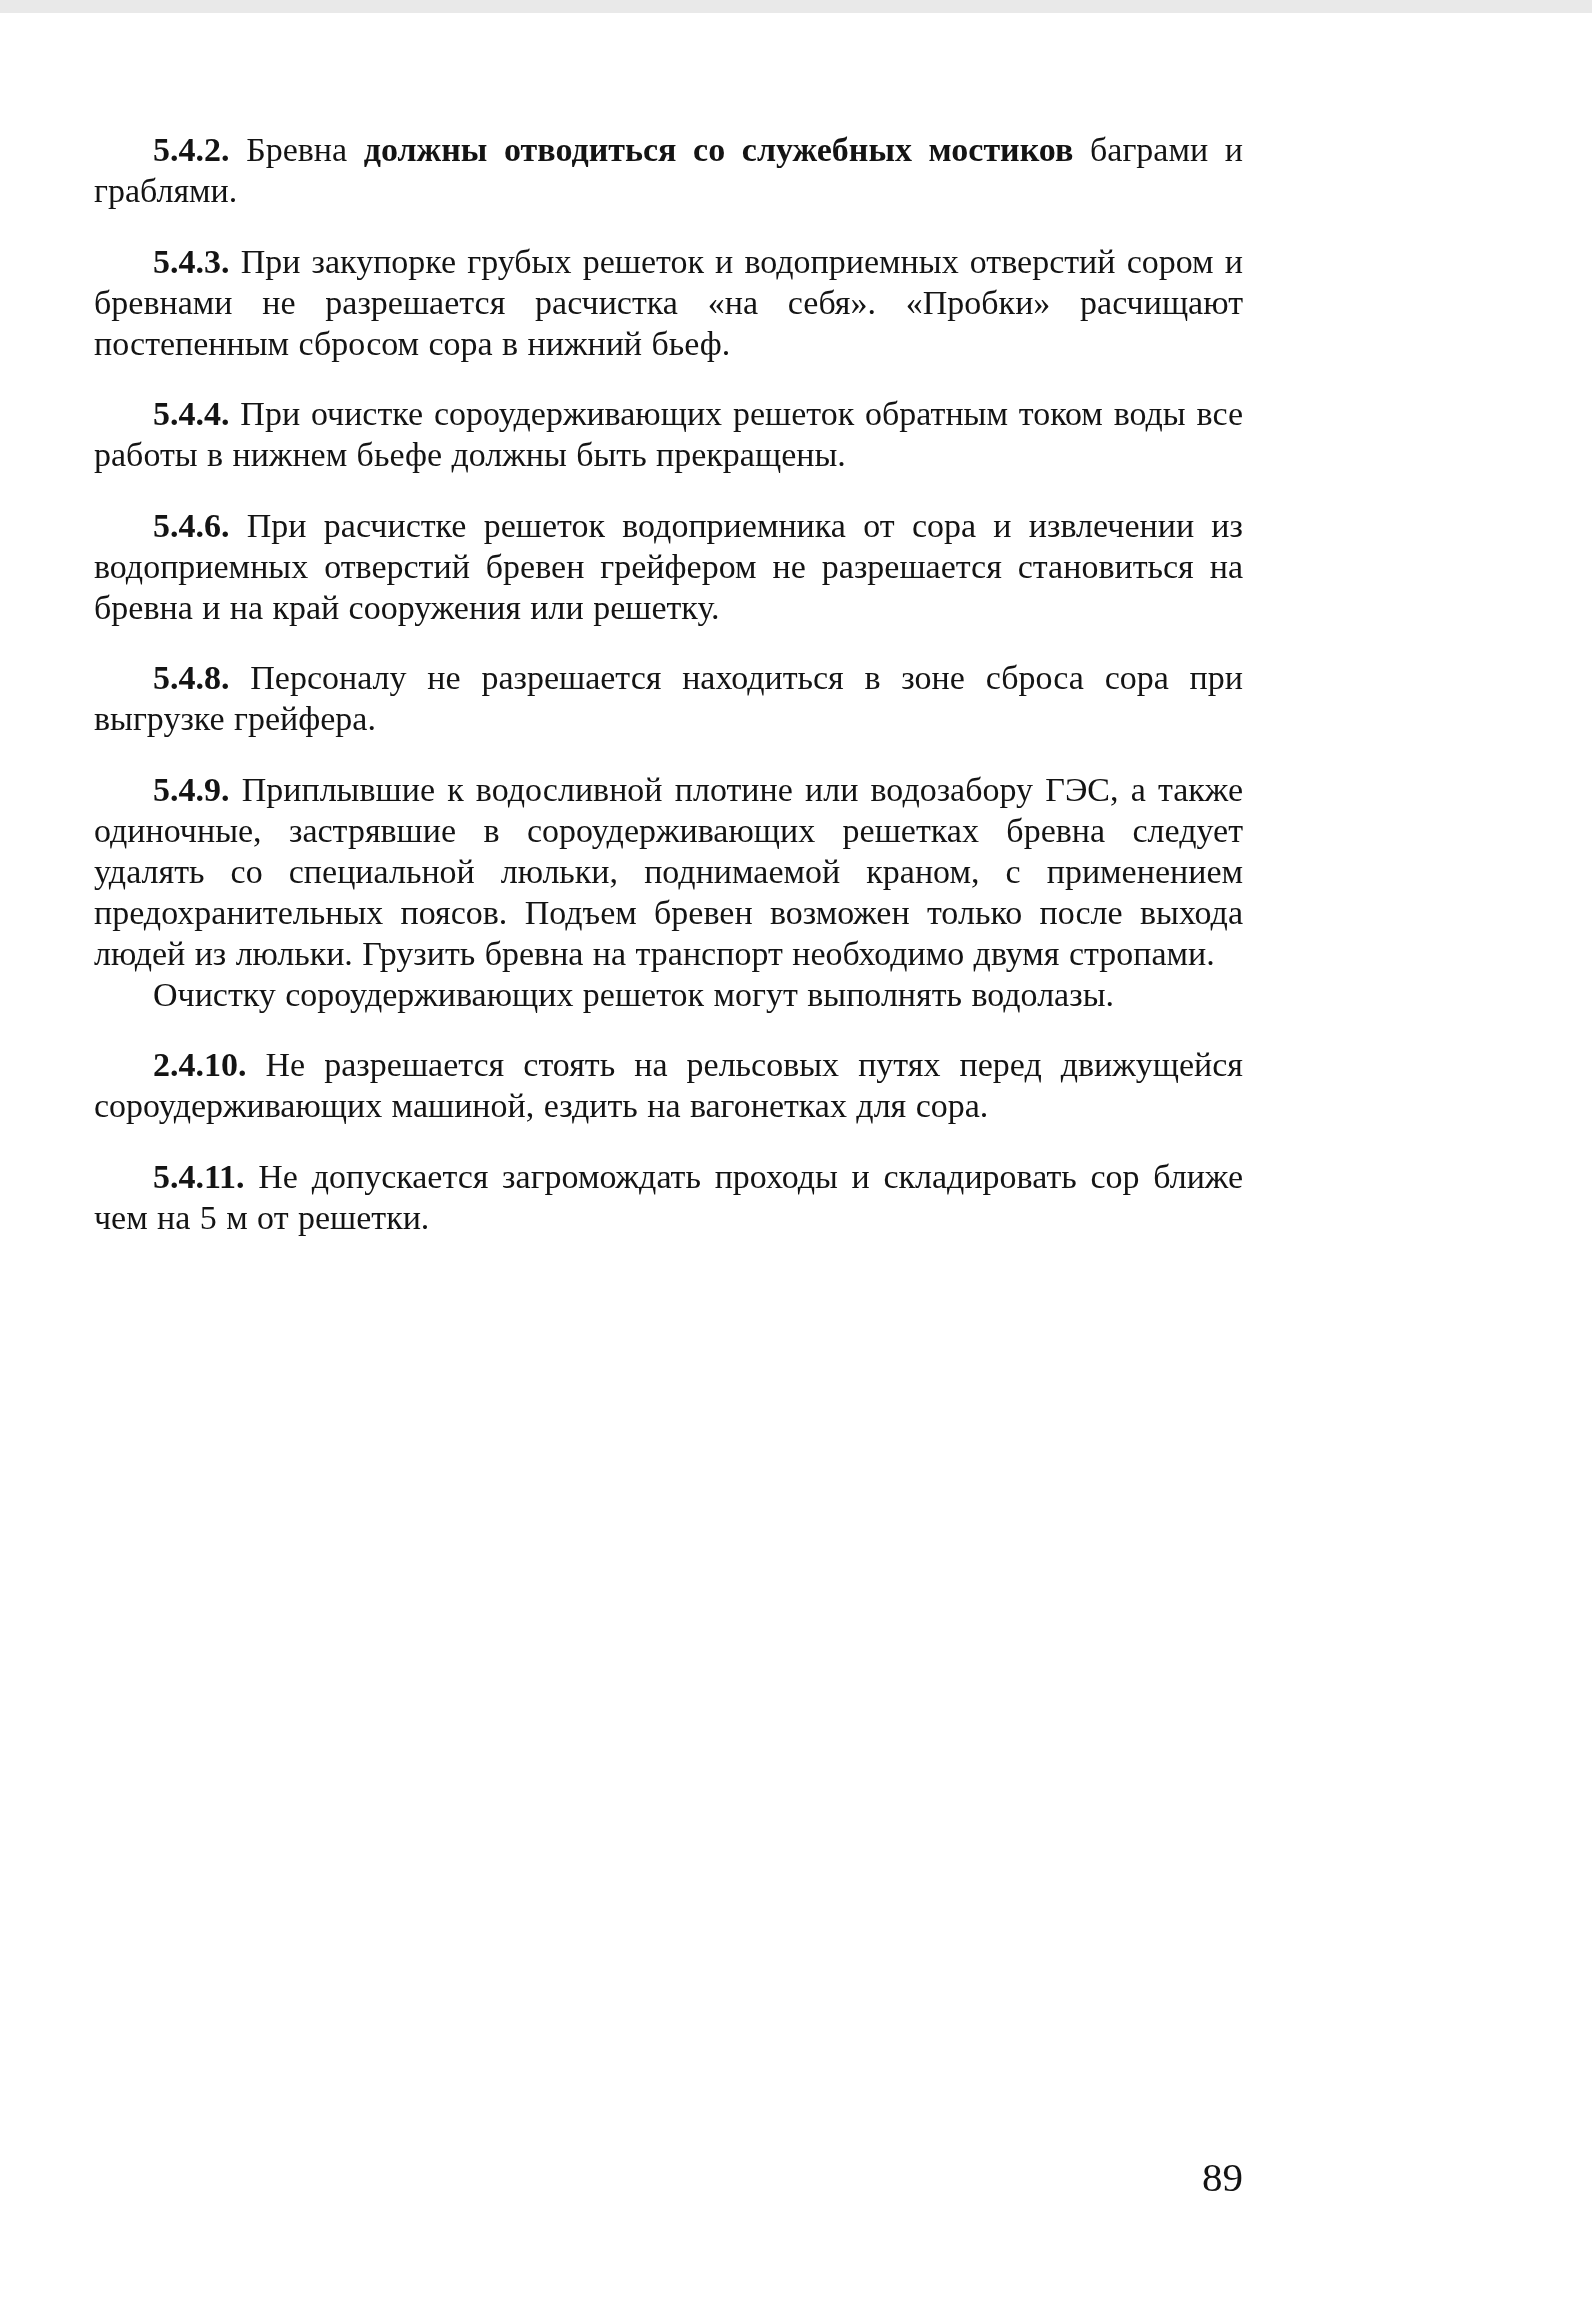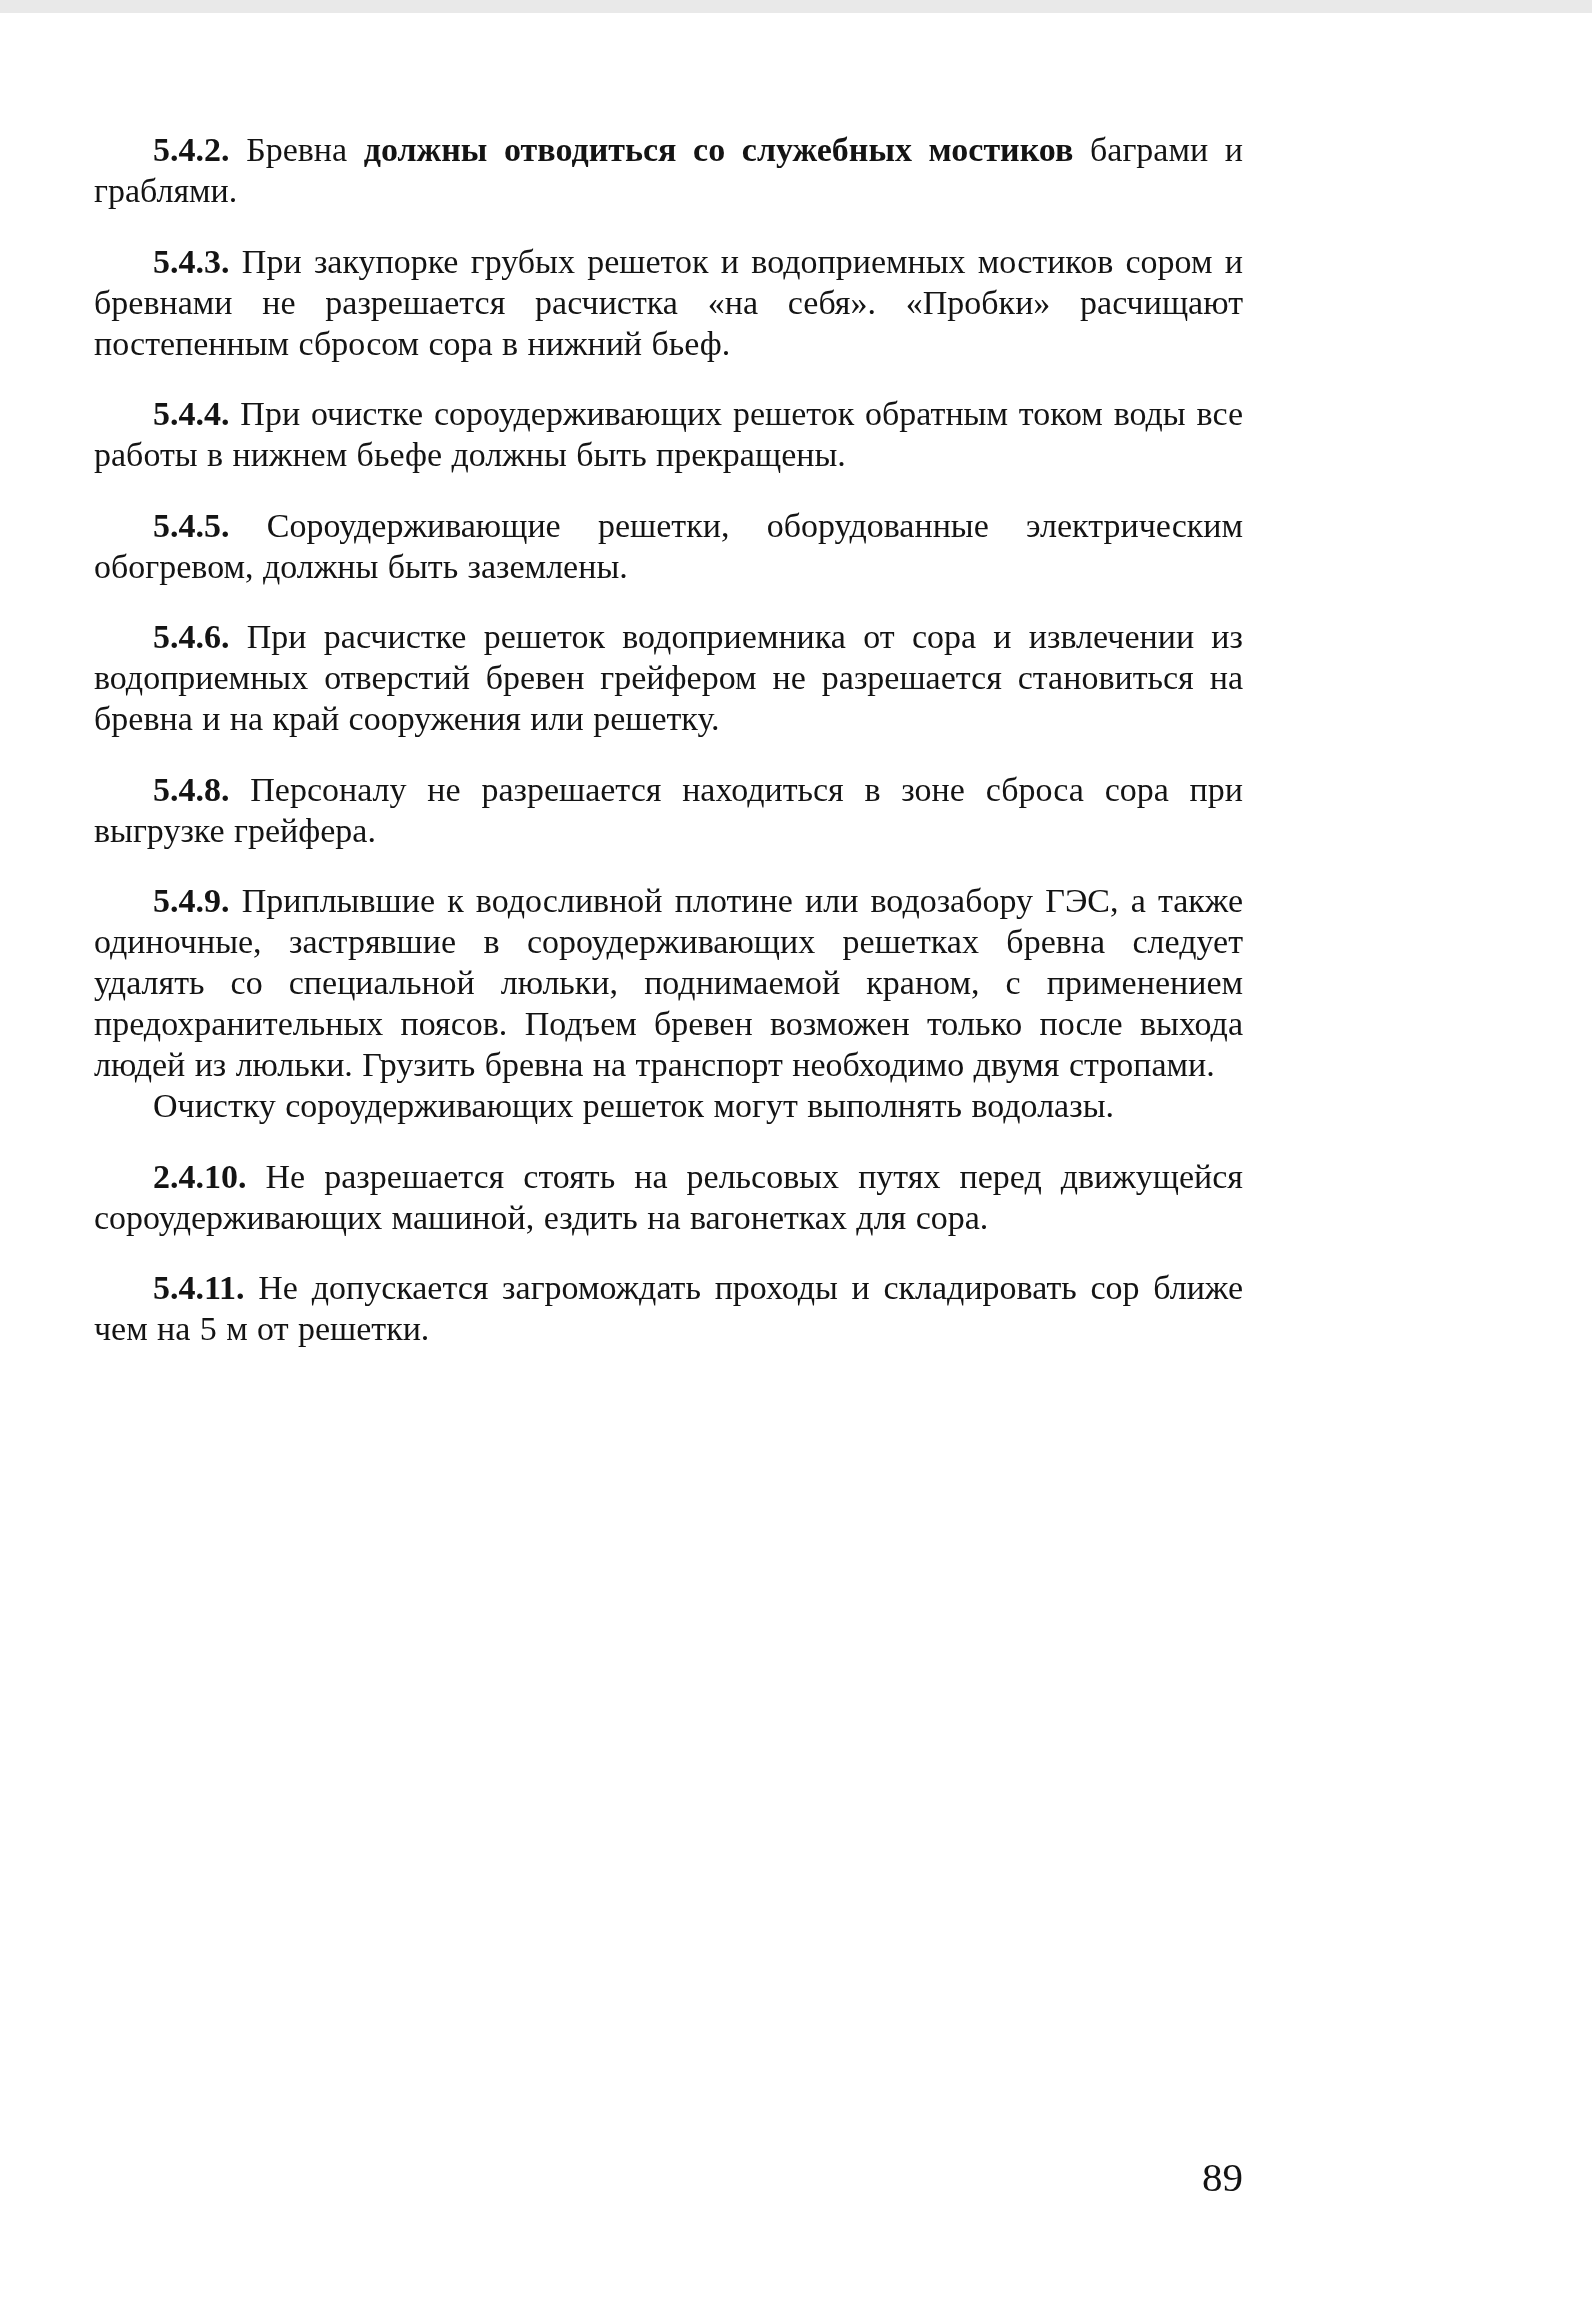--- a/index.html
+++ b/index.html
@@ -43,23 +43,22 @@
       text-align: right;
       font-size: 41px;
     }
   </style>
 </head>
 <body>
 
 <div class="page">
   <div class="text-block" id="text-block">
       <p class="para first"><span class="num">5.4.2. </span><span class="seg">Бревна </span><span class="seg-bold">должны отводиться со служебных мостиков</span><span class="seg"> баграми и граблями.</span></p>
-      <p class="para"><span class="num">5.4.3. </span><span class="seg">При закупорке грубых решеток и водоприемных мостиков сором и бревнами не разрешается расчистка «на себя». «Пробки» расчищают постепенным сбросом сора в нижний бьеф.</span></p>
+      <p class="para"><span class="num">5.4.3. </span><span class="seg">При закупорке грубых решеток и водоприемных отверстий сором и бревнами не разрешается расчистка «на себя». «Пробки» расчищают постепенным сбросом сора в нижний бьеф.</span></p>
       <p class="para"><span class="num">5.4.4. </span><span class="seg">При очистке сороудерживающих решеток обратным током воды все работы в нижнем бьефе должны быть прекращены.</span></p>
-      <p class="para"><span class="num">5.4.5. </span><span class="seg">Сороудерживающие решетки, оборудованные электрическим обогревом, должны быть заземлены.</span></p>
       <p class="para"><span class="num">5.4.6. </span><span class="seg">При расчистке решеток водоприемника от сора и извлечении из водоприемных отверстий бревен грейфером не разрешается становиться на бревна и на край сооружения или решетку.</span></p>
       <p class="para"><span class="num">5.4.8. </span><span class="seg">Персоналу не разрешается находиться в зоне сброса сора при выгрузке грейфера.</span></p>
       <p class="para"><span class="num">5.4.9. </span><span class="seg">Приплывшие к водосливной плотине или водозабору ГЭС, а также одиночные, застрявшие в сороудерживающих решетках бревна следует удалять со специальной люльки, поднимаемой краном, с применением предохранительных поясов. Подъем бревен возможен только после выхода людей из люльки. Грузить бревна на транспорт необходимо двумя стропами.</span></p>
       <p class="para continuation"><span class="seg">Очистку сороудерживающих решеток могут выполнять водолазы.</span></p>
       <p class="para"><span class="num">2.4.10. </span><span class="seg">Не разрешается стоять на рельсовых путях перед движущейся сороудерживающих машиной, ездить на вагонетках для сора.</span></p>
       <p class="para"><span class="num">5.4.11. </span><span class="seg">Не допускается загромождать проходы и складировать сор ближе чем на 5 м от решетки.</span></p>
     </div>
   <div class="page-number">89</div>
 </div>
 

